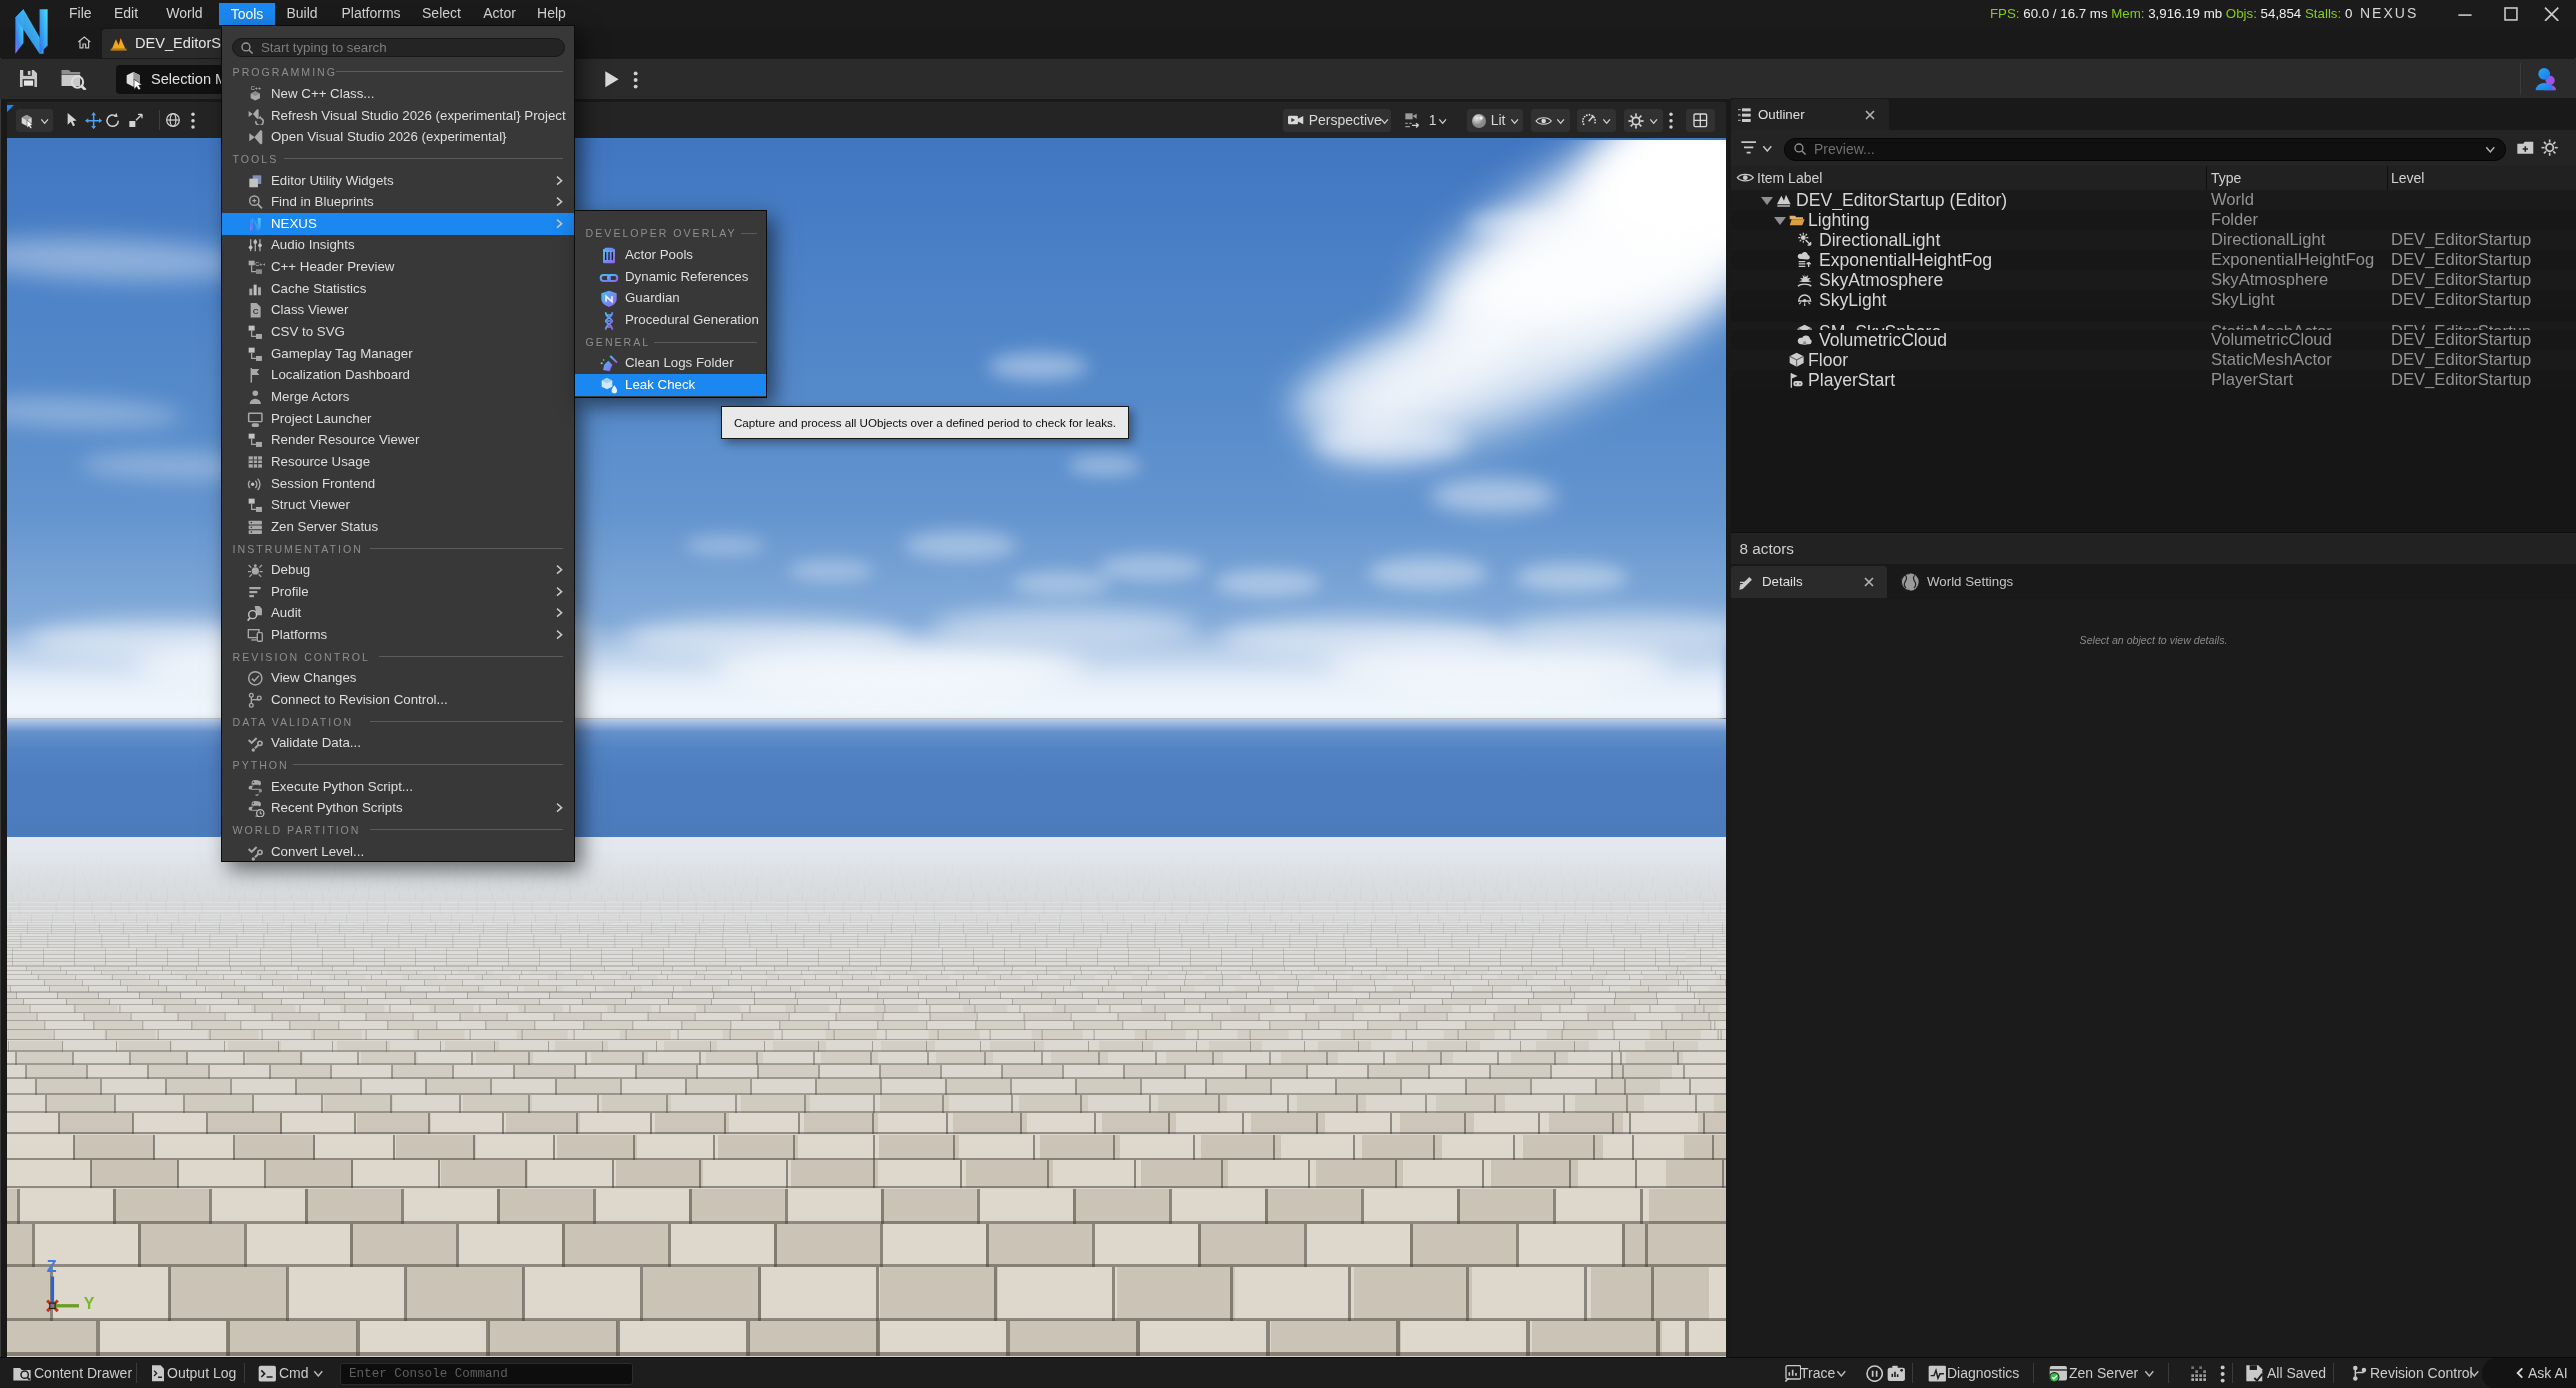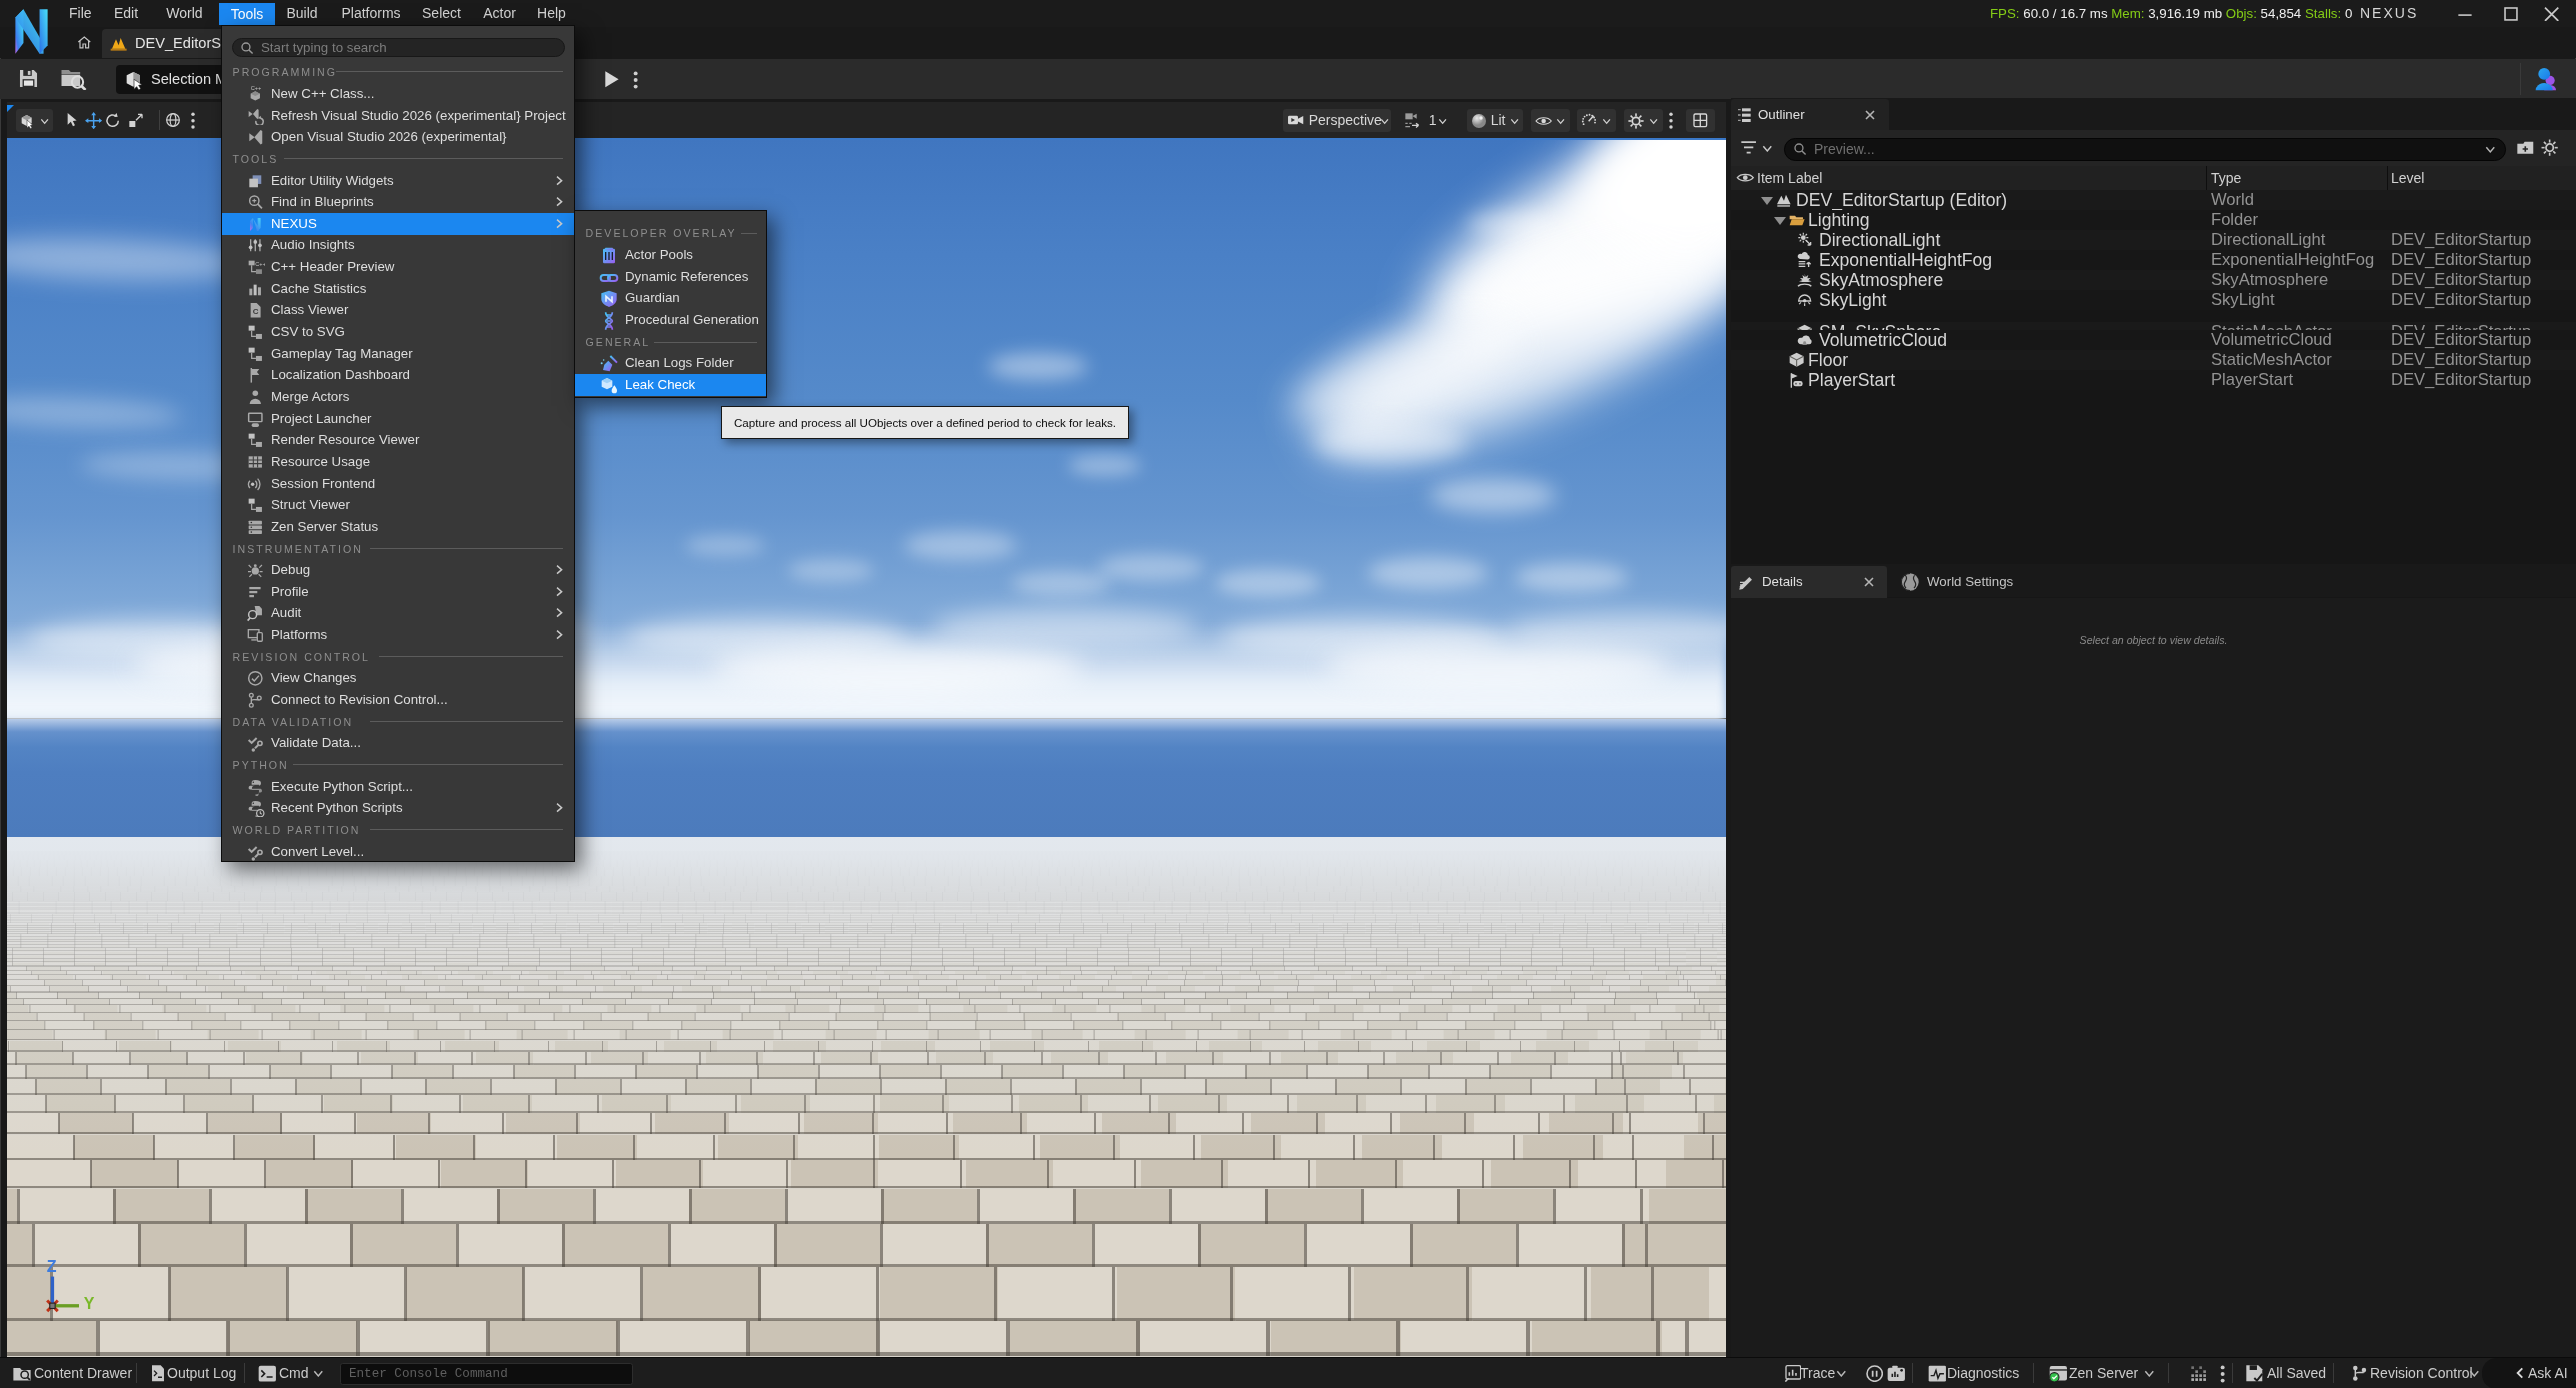--- a/index.html
+++ b/index.html
@@ -999,20 +999,23 @@
           <rect x="8" y="15" width="14" height="8" rx="3.5" fill="#cdcdcd"></rect>
           <circle cx="12" cy="19" r="1.3" fill="#555"></circle>
           <circle cx="18" cy="19" r="1.3" fill="#555"></circle>
         </svg>
       </div>
       <div class="lbl" style="left:77px;">PlayerStart</div>
       <div class="typ">PlayerStart</div>
       <div class="lvl">DEV_EditorStartup</div>
     </div>
     <div class="abs" style="left:0;top:292px;width:845px;height:142px;background:#161616;"></div>
+    <div class="abs" style="left:0;top:434px;width:845px;height:32px;background:#222222;border-top:0.7px solid #101010;box-sizing:border-box;">
+      <div class="abs" style="left:8.6px;top:0;line-height:31px;font-size:15.3px;color:#cfcfcf;">8 actors</div>
+    </div>
     <div class="abs" style="left:0;top:466px;width:845px;height:33px;background:#191919;"></div>
     <div class="abs" style="left:0;top:468px;width:156px;height:32px;background:#2a2a2a;border-radius:3.3px 3.3px 0 0;">
       <svg style="position:absolute;left:6.7px;top:7.3px;" width="17.3" height="17.3" viewBox="0 0 26 26">
         <path d="M3 20 L17 6 l4 4 L7 24 l-5 1 Z" fill="#c9c9c9"></path>
         <path d="M3 14 h8 M3 18 h5" stroke="#c9c9c9" stroke-width="2"></path>
       </svg>
       <div class="abs rtab" style="left:31px;top:0;line-height:32px;">Details</div>
       <svg style="position:absolute;left:132px;top:10px;" width="12" height="12" viewBox="0 0 18 18">
         <path d="M3 3 L15 15 M15 3 L3 15" stroke="#b5b5b5" stroke-width="2.4"></path>
       </svg>

